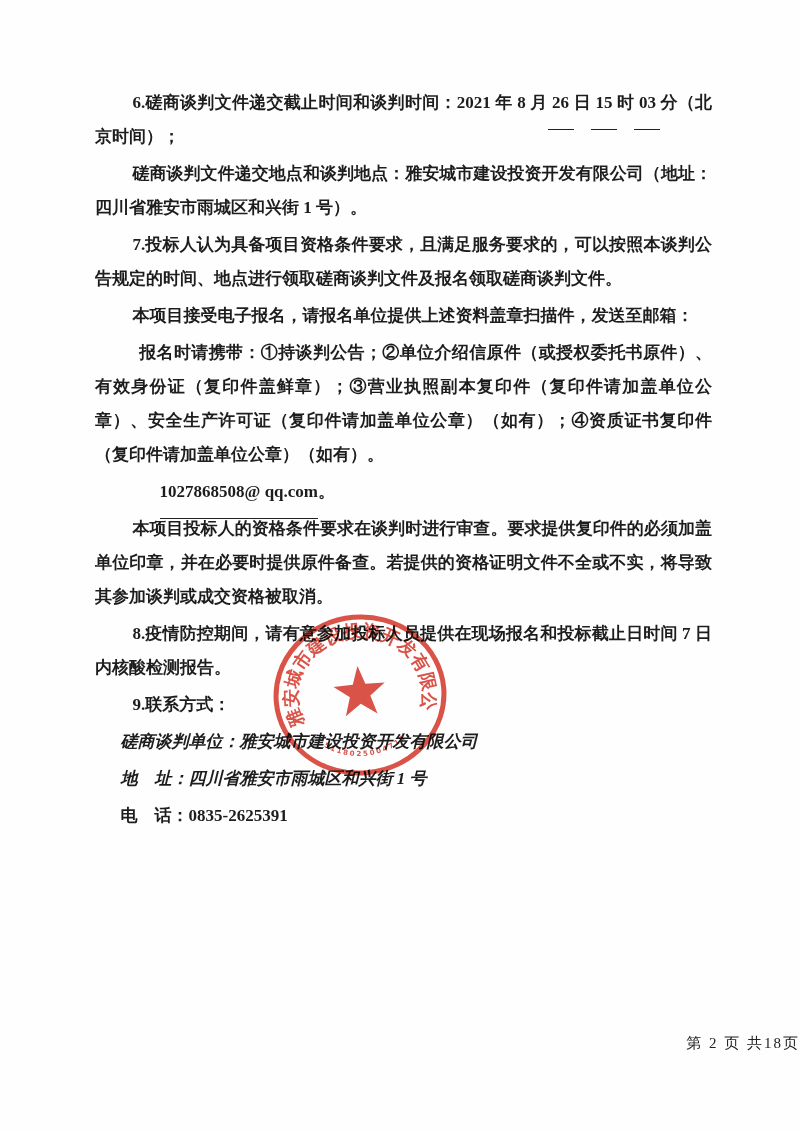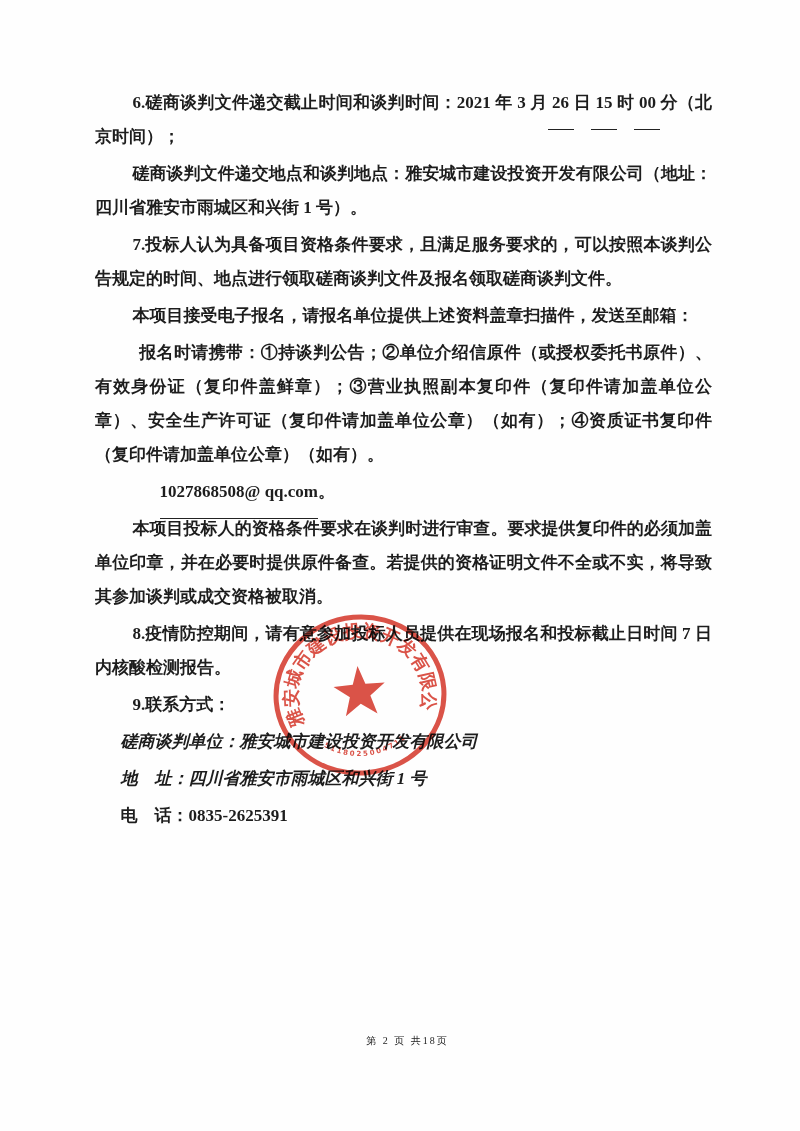--- a/index.html
+++ b/index.html
@@ -65,34 +65,34 @@
     font-size: 7px;
     font-weight: 700;
     letter-spacing: 2px;
     font-family: "DejaVu Sans", sans-serif;
   }
   .footer {
     position: absolute;
     top: 1034px;
     left: 0;
     right: 0;
-    text-align: center;
-    font-size: 10px;
+    text-align: right;
+    font-size: 15px;
     letter-spacing: 2px;
     color: #222;
     padding-left: 15px;
   }
 </style>
 </head>
 <body>
 
 <div class="page">
 
   <div class="doc-body" id="doc-body">
-      <div class="para" style="text-indent: 2.2em;"><span>6.磋商谈判文件递交截止时间和谈判时间：2021 年 3 月</span><span class="u"> 26 </span><span>日</span><span class="u"> 15 </span><span>时</span><span class="u"> 00 </span><span>分（北京时间）；</span></div>
+      <div class="para" style="text-indent: 2.2em;"><span>6.磋商谈判文件递交截止时间和谈判时间：2021 年 8 月</span><span class="u"> 26 </span><span>日</span><span class="u"> 15 </span><span>时</span><span class="u"> 03 </span><span>分（北京时间）；</span></div>
       <div class="para" style="text-indent: 2.2em;"><span>磋商谈判文件递交地点和谈判地点：雅安城市建设投资开发有限公司（地址：四川省雅安市雨城区和兴街 1 号）。</span></div>
       <div class="para" style="text-indent: 2.2em;"><span>7.投标人认为具备项目资格条件要求，且满足服务要求的，可以按照本谈判公告规定的时间、地点进行领取磋商谈判文件及报名领取磋商谈判文件。</span></div>
       <div class="para" style="text-indent: 2.2em;"><span>本项目接受电子报名，请报名单位提供上述资料盖章扫描件，发送至邮箱：</span></div>
       <div class="para" style="text-indent: 2.6em;"><span>报名时请携带：①持谈判公告；②单位介绍信原件（或授权委托书原件）、有效身份证（复印件盖鲜章）；③营业执照副本复印件（复印件请加盖单位公章）、安全生产许可证（复印件请加盖单位公章）（如有）；④资质证书复印件（复印件请加盖单位公章）（如有）。</span></div>
       <div class="para" style="text-indent: 3.8em;"><span class="u">1027868508@ qq.com</span><span>。</span></div>
       <div class="para" style="text-indent: 2.2em;"><span>本项目投标人的资格条件要求在谈判时进行审查。要求提供复印件的必须加盖单位印章，并在必要时提供原件备查。若提供的资格证明文件不全或不实，将导致其参加谈判或成交资格被取消。</span></div>
       <div class="para" style="text-indent: 2.2em;"><span>8.疫情防控期间，请有意参加投标人员提供在现场报名和投标截止日时间 7 日内核酸检测报告。</span></div>
       <div class="para" style="text-indent: 2.2em;"><span>9.联系方式：</span></div>
       <div class="para" style="text-indent: 1.5em; font-style: italic;"><span>磋商谈判单位：雅安城市建设投资开发有限公司</span></div>
       <div class="para" style="text-indent: 1.5em; font-style: italic;"><span>地　址：四川省雅安市雨城区和兴街 1 号</span></div>

